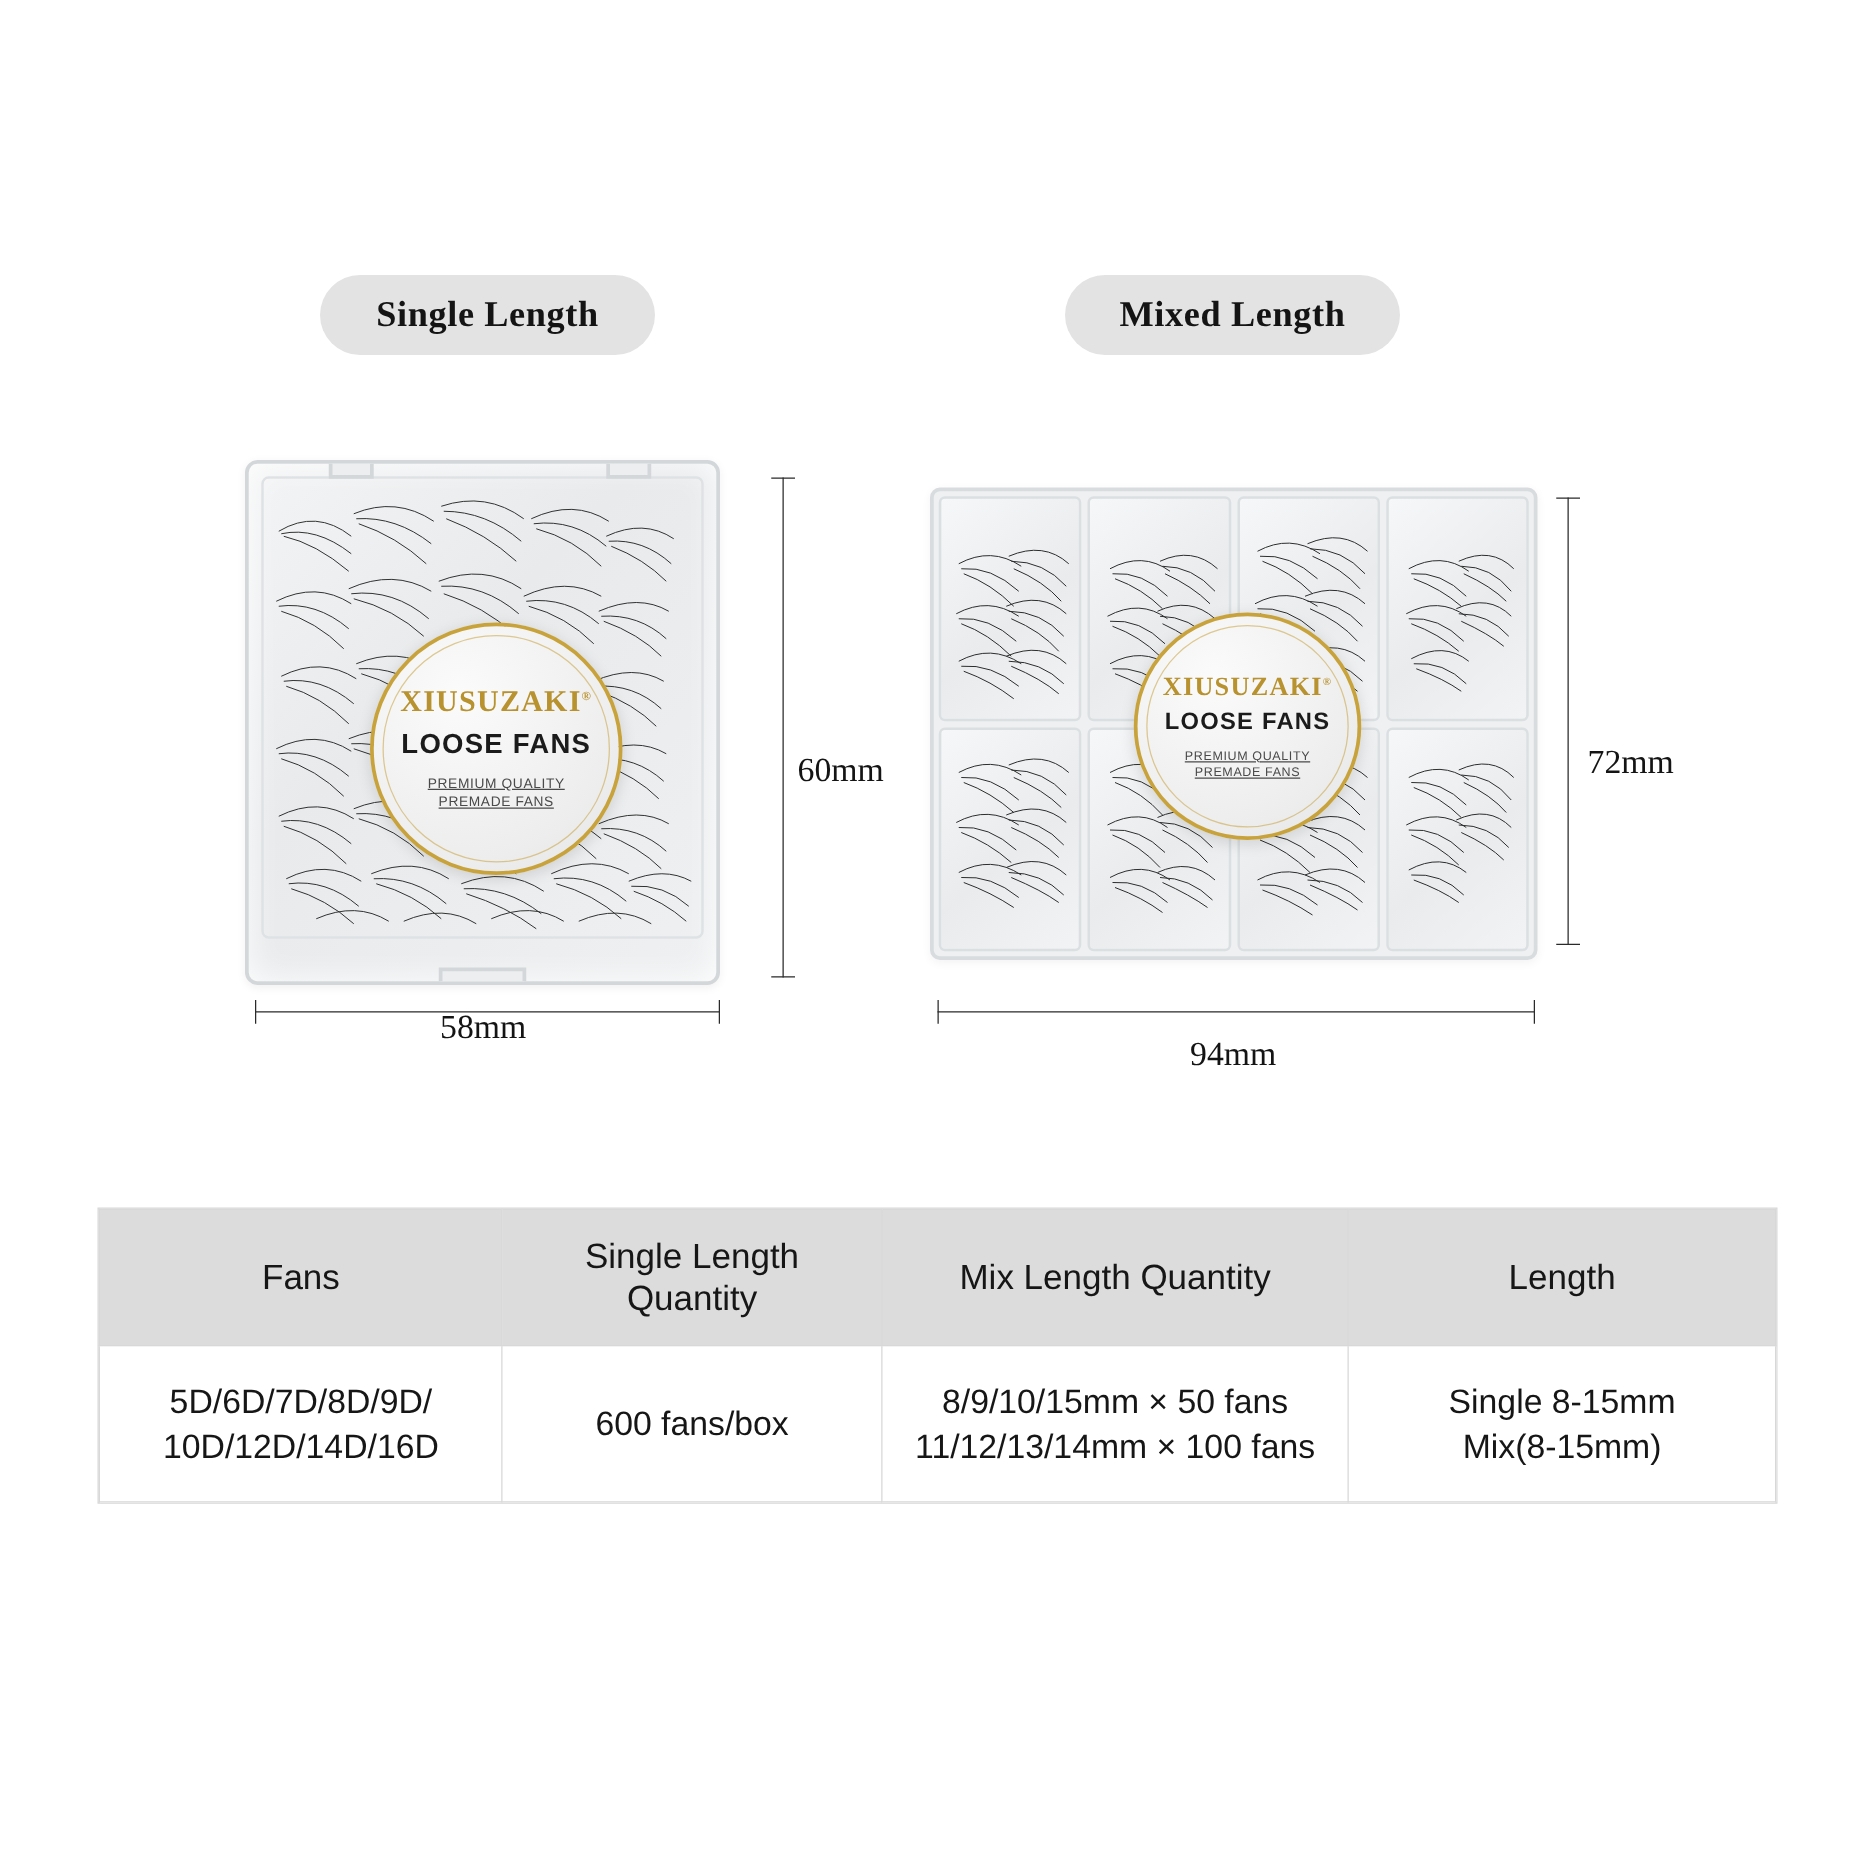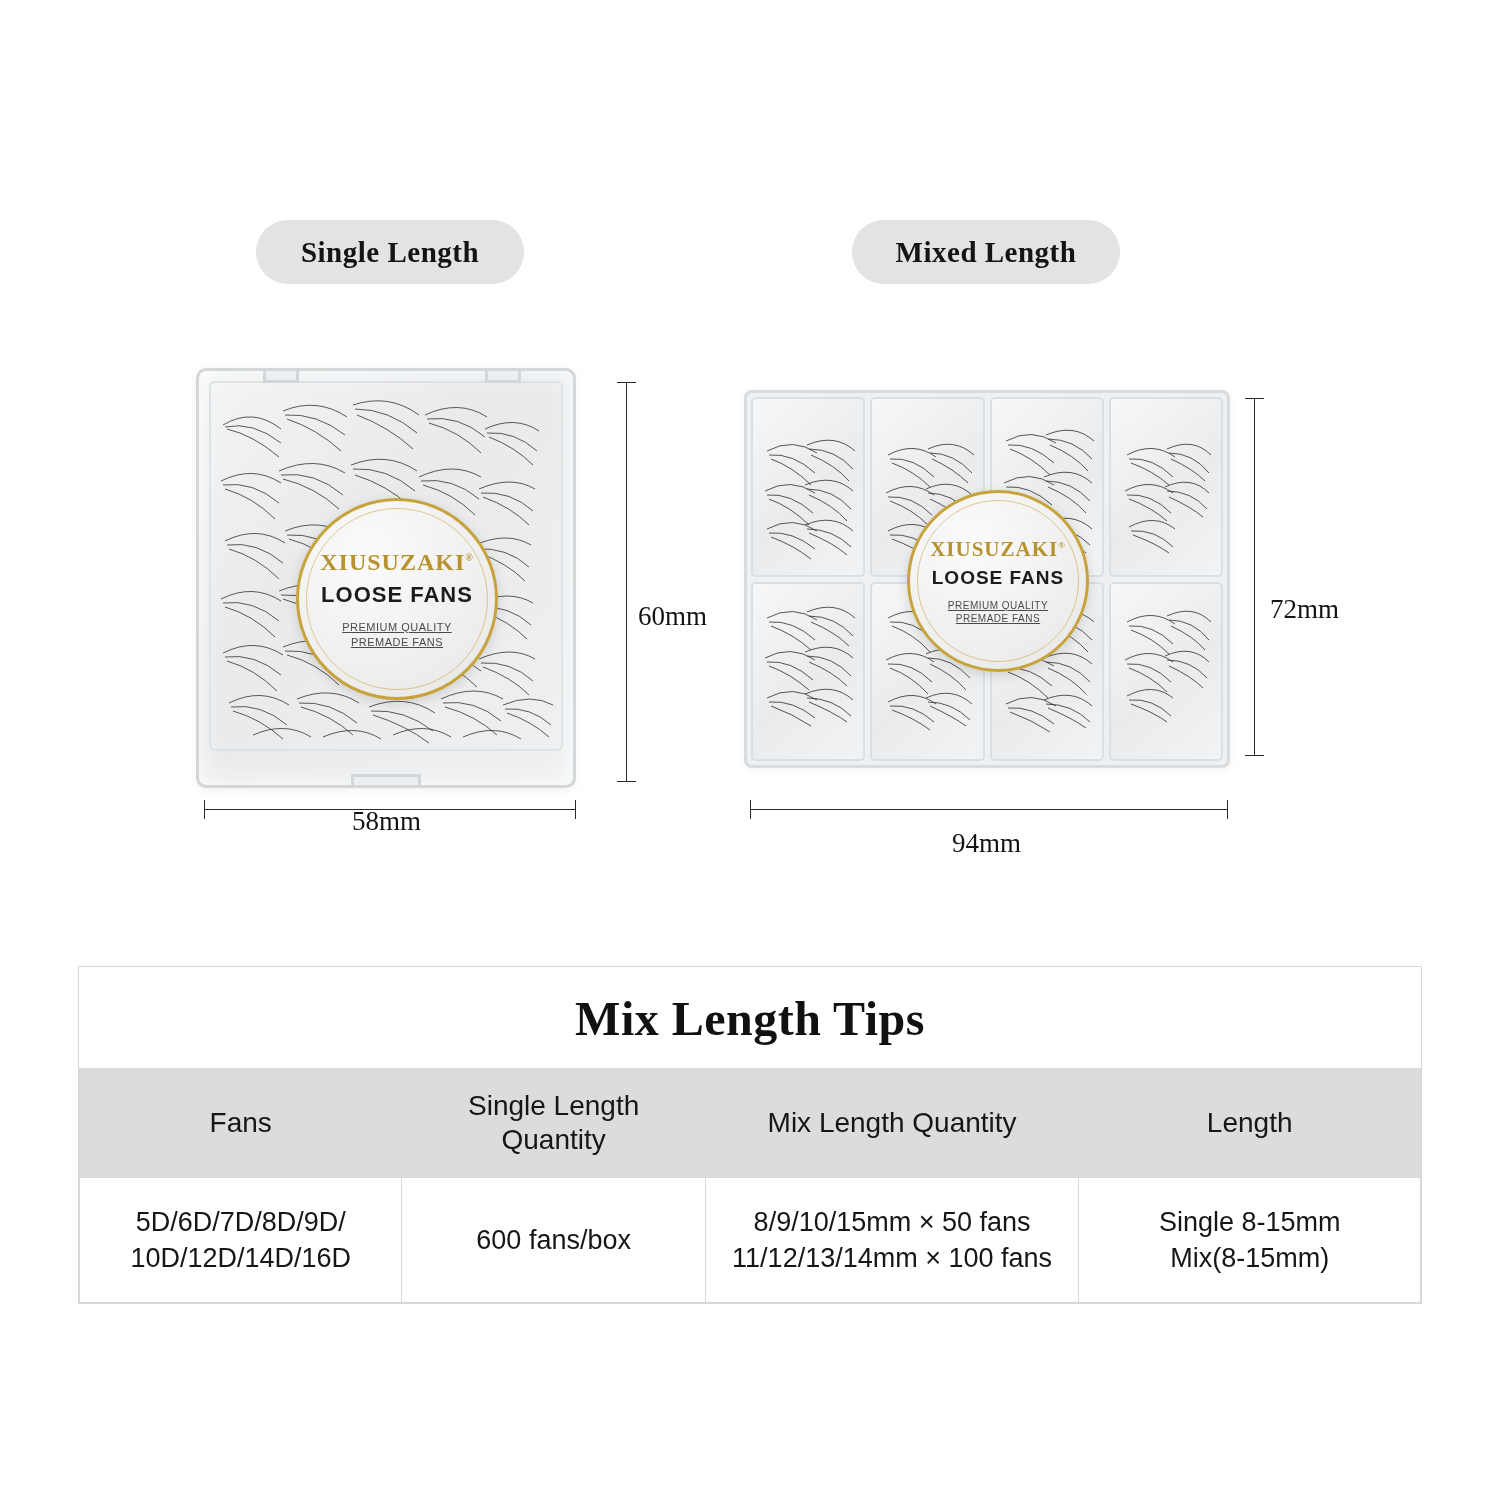--- a/index.html
+++ b/index.html
@@ -450,21 +450,20 @@
     </div>
   </div>
 </div>
 
 <div class="dim-v" id="dimv-mixed"></div>
 <div class="dim-label" id="dimlbl-mixed-h">72mm</div>
 <div class="dim-h" id="dimh-mixed"></div>
 <div class="dim-label" id="dimlbl-mixed-w">94mm</div>
 
 <div id="tips-table">
-  <div class="tips-title">Mix Length Tips</div>
   <table class="tips">
     <thead>
       <tr>
         <th class="col1">Fans</th>
         <th class="col2">
           <div>Single Length</div>
           <div>Quantity</div>
         </th>
         <th class="col3">Mix Length Quantity</th>
         <th class="col4">Length</th>

